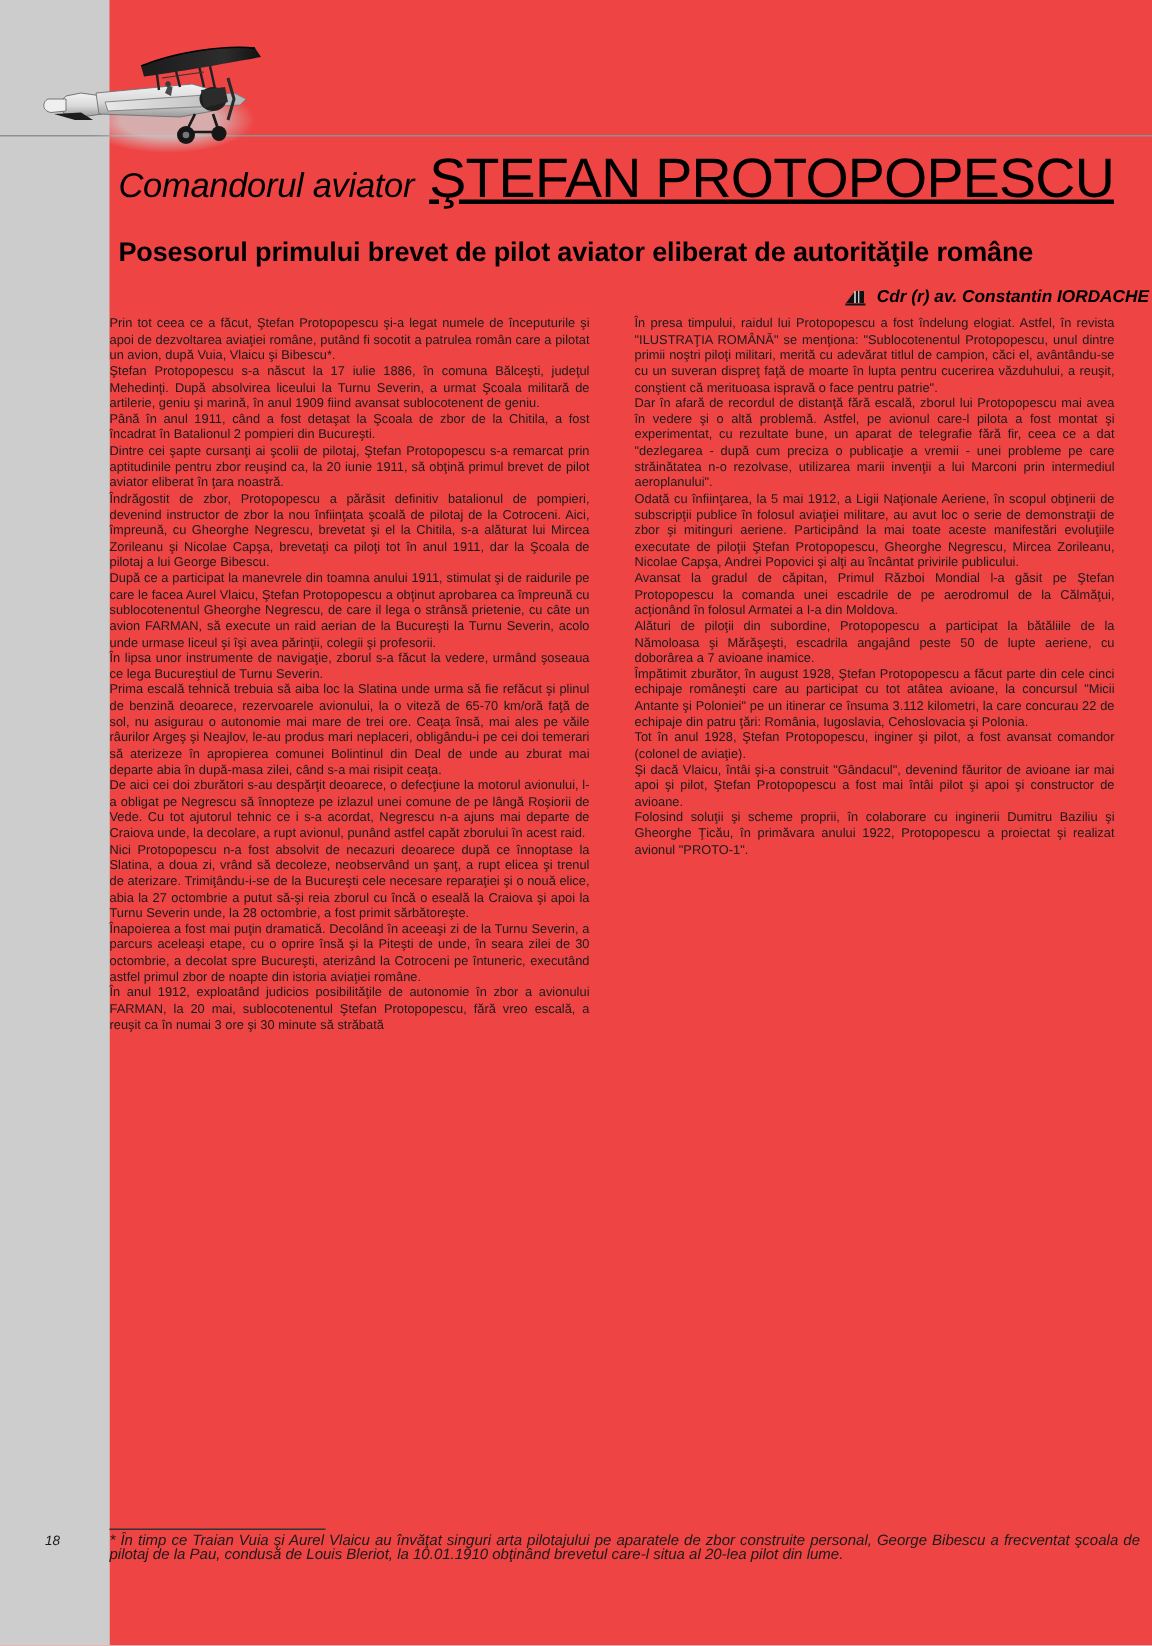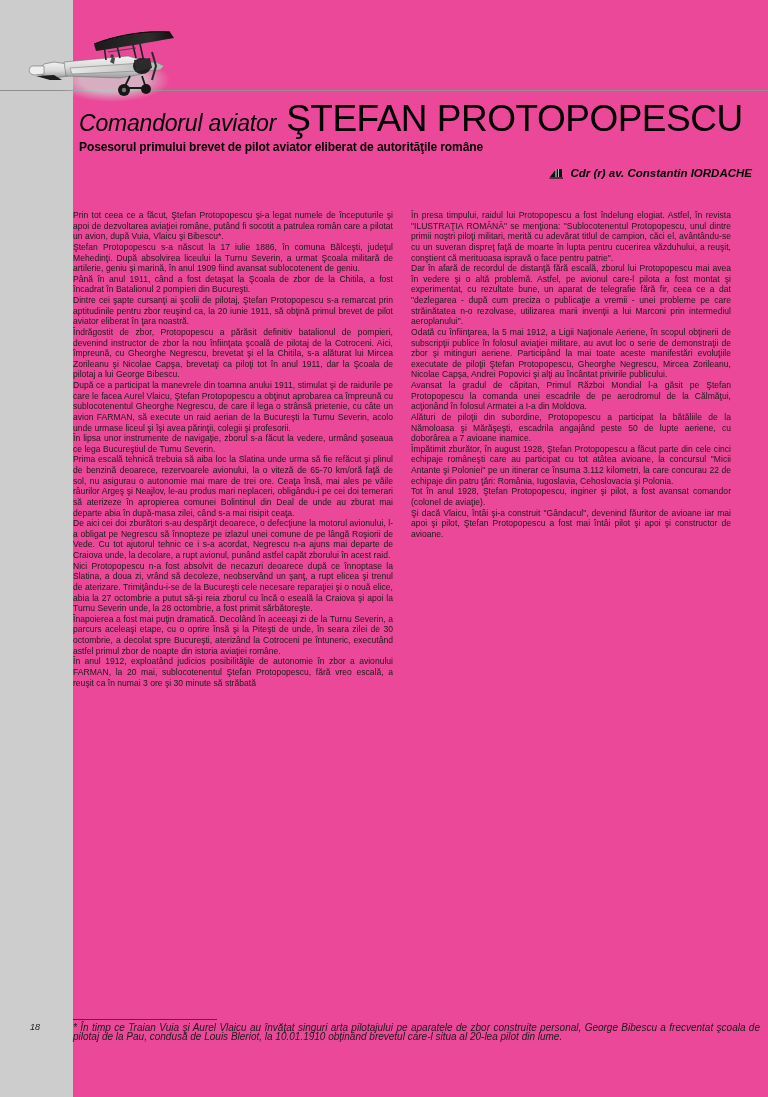--- a/index.html
+++ b/index.html
@@ -8,21 +8,21 @@
     background: #ffffff;
   }
   body {
     font-family: "Liberation Sans", sans-serif;
     color: #000000;
   }
   #page {
     position: relative;
     width: 768px;
     height: 1097px;
-    background: #ec4899;
+    background: #ef4444;
     overflow: hidden;
   }
   
   .gray-band {
     position: absolute;
     left: 0;
     top: 0;
     width: 73px;
     height: 1097px;
     background: #cccccc;
@@ -76,52 +76,53 @@
     letter-spacing: -0.2px;
     margin-right: 10px;
     color: #000;
   }
   .title-main {
     font-size: 37px;
     font-weight: normal;
     letter-spacing: -0.5px;
     line-height: 1;
     color: #000;
+    text-decoration: underline;
   }
   .subtitle {
     padding-left: 6px;
-    margin-top: 3px;
-    font-size: 12px;
+    margin-top: 21px;
+    font-size: 18px;
     font-weight: bold;
     letter-spacing: -0.1px;
     color: #000;
   }
   .byline {
     margin-top: 13px;
-    padding-right: 16px;
+    padding-right: 2px;
     text-align: right;
     font-size: 11.5px;
     font-weight: bold;
     font-style: italic;
     color: #000;
     display: flex;
     align-items: center;
     justify-content: flex-end;
     gap: 7px;
   }
   .byline .pen-icon { line-height: 0; }
 
   
   .columns {
     position: absolute;
     left: 73px;
     top: 210px;
     width: 687px;
     display: flex;
-    gap: 18px;
+    gap: 30px;
   }
   .col {
     width: 320px;
   }
   .col p {
     margin: 0;
     font-size: 8.55px;
     line-height: 10.62px;
     text-align: justify;
     text-justify: inter-word;
@@ -258,20 +259,21 @@
     </div>
     <div class="col">
       <p>În presa timpului, raidul lui Protopopescu a fost îndelung elogiat. Astfel, în revista "ILUSTRAŢIA ROMÂNĂ" se menţiona: "Sublocotenentul Protopopescu, unul dintre primii noştri piloţi militari, merită cu adevărat titlul de campion, căci el, avântându-se cu un suveran dispreţ faţă de moarte în lupta pentru cucerirea văzduhului, a reuşit, conştient că merituoasa ispravă o face pentru patrie".</p>
       <p>Dar în afară de recordul de distanţă fără escală, zborul lui Protopopescu mai avea în vedere şi o altă problemă. Astfel, pe avionul care-l pilota a fost montat şi experimentat, cu rezultate bune, un aparat de telegrafie fără fir, ceea ce a dat "dezlegarea - după cum preciza o publicaţie a vremii - unei probleme pe care străinătatea n-o rezolvase, utilizarea marii invenţii a lui Marconi prin intermediul aeroplanului".</p>
       <p>Odată cu înfiinţarea, la 5 mai 1912, a Ligii Naţionale Aeriene, în scopul obţinerii de subscripţii publice în folosul aviaţiei militare, au avut loc o serie de demonstraţii de zbor şi mitinguri aeriene. Participând la mai toate aceste manifestări evoluţiile executate de piloţii Ştefan Protopopescu, Gheorghe Negrescu, Mircea Zorileanu, Nicolae Capşa, Andrei Popovici şi alţi au încântat privirile publicului.</p>
       <p>Avansat la gradul de căpitan, Primul Război Mondial l-a găsit pe Ştefan Protopopescu la comanda unei escadrile de pe aerodromul de la Călmăţui, acţionând în folosul Armatei a I-a din Moldova.</p>
       <p>Alături de piloţii din subordine, Protopopescu a participat la bătăliile de la Nămoloasa şi Mărăşeşti, escadrila angajând peste 50 de lupte aeriene, cu doborârea a 7 avioane inamice.</p>
       <p>Împătimit zburător, în august 1928, Ştefan Protopopescu a făcut parte din cele cinci echipaje româneşti care au participat cu tot atâtea avioane, la concursul "Micii Antante şi Poloniei" pe un itinerar ce însuma 3.112 kilometri, la care concurau 22 de echipaje din patru ţări: România, Iugoslavia, Cehoslovacia şi Polonia.</p>
       <p>Tot în anul 1928, Ştefan Protopopescu, inginer şi pilot, a fost avansat comandor (colonel de aviaţie).</p>
       <p>Şi dacă Vlaicu, întâi şi-a construit "Gândacul", devenind făuritor de avioane iar mai apoi şi pilot, Ştefan Protopopescu a fost mai întâi pilot şi apoi şi constructor de avioane.</p>
+      <p>Folosind soluţii şi scheme proprii, în colaborare cu inginerii Dumitru Baziliu şi Gheorghe Ţicău, în primăvara anului 1922, Protopopescu a proiectat şi realizat avionul "PROTO-1".</p>
     </div>
   </div>
 
   <div class="page-number">18</div>
 
   <div class="footnote-area">
     <div class="footnote-rule"></div>
     <p class="footnote-text">* În timp ce Traian Vuia şi Aurel Vlaicu au învăţat singuri arta pilotajului pe aparatele de zbor construite personal, George Bibescu a frecventat şcoala de pilotaj de la Pau, condusă de Louis Bleriot, la 10.01.1910 obţinând brevetul care-l situa al 20-lea pilot din lume.</p>
   </div>
 

